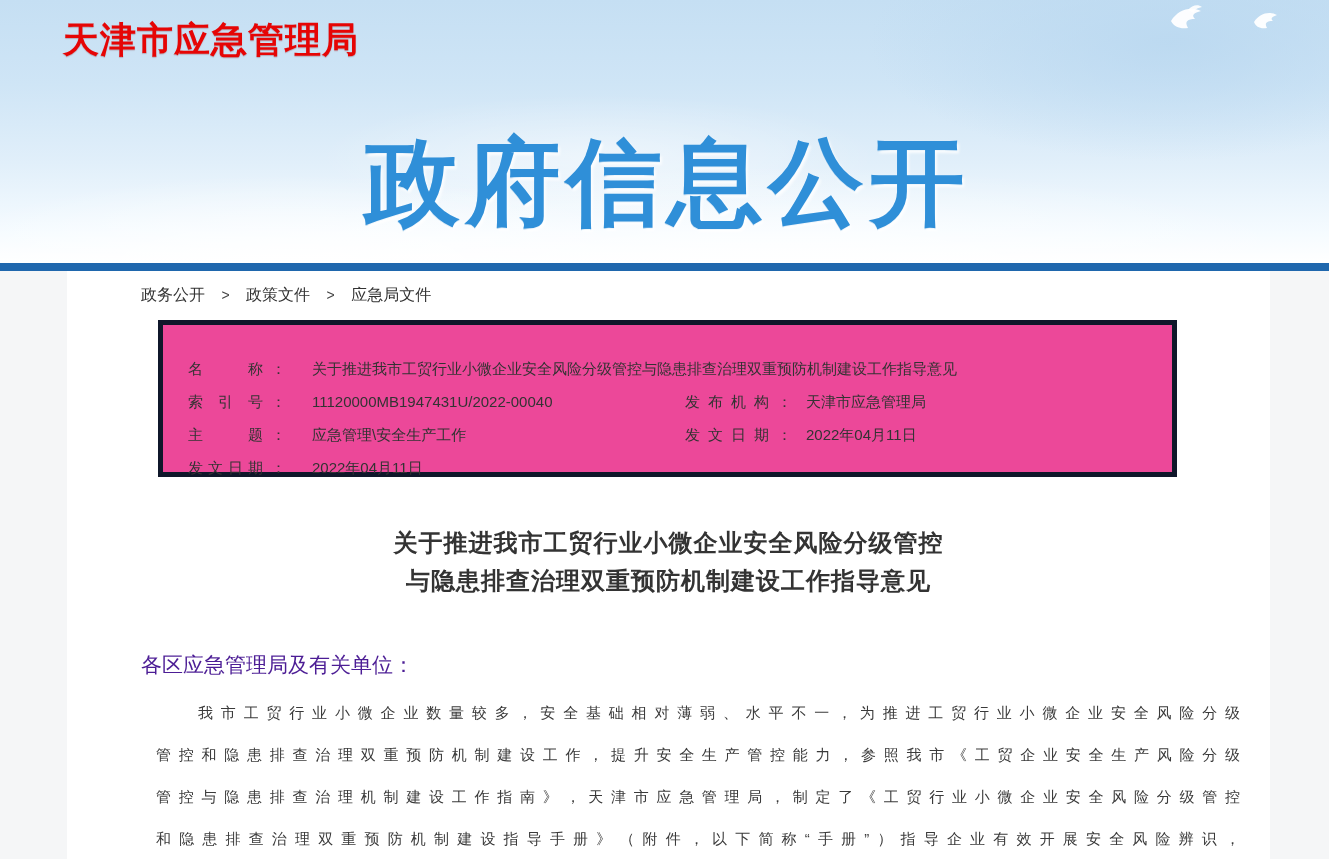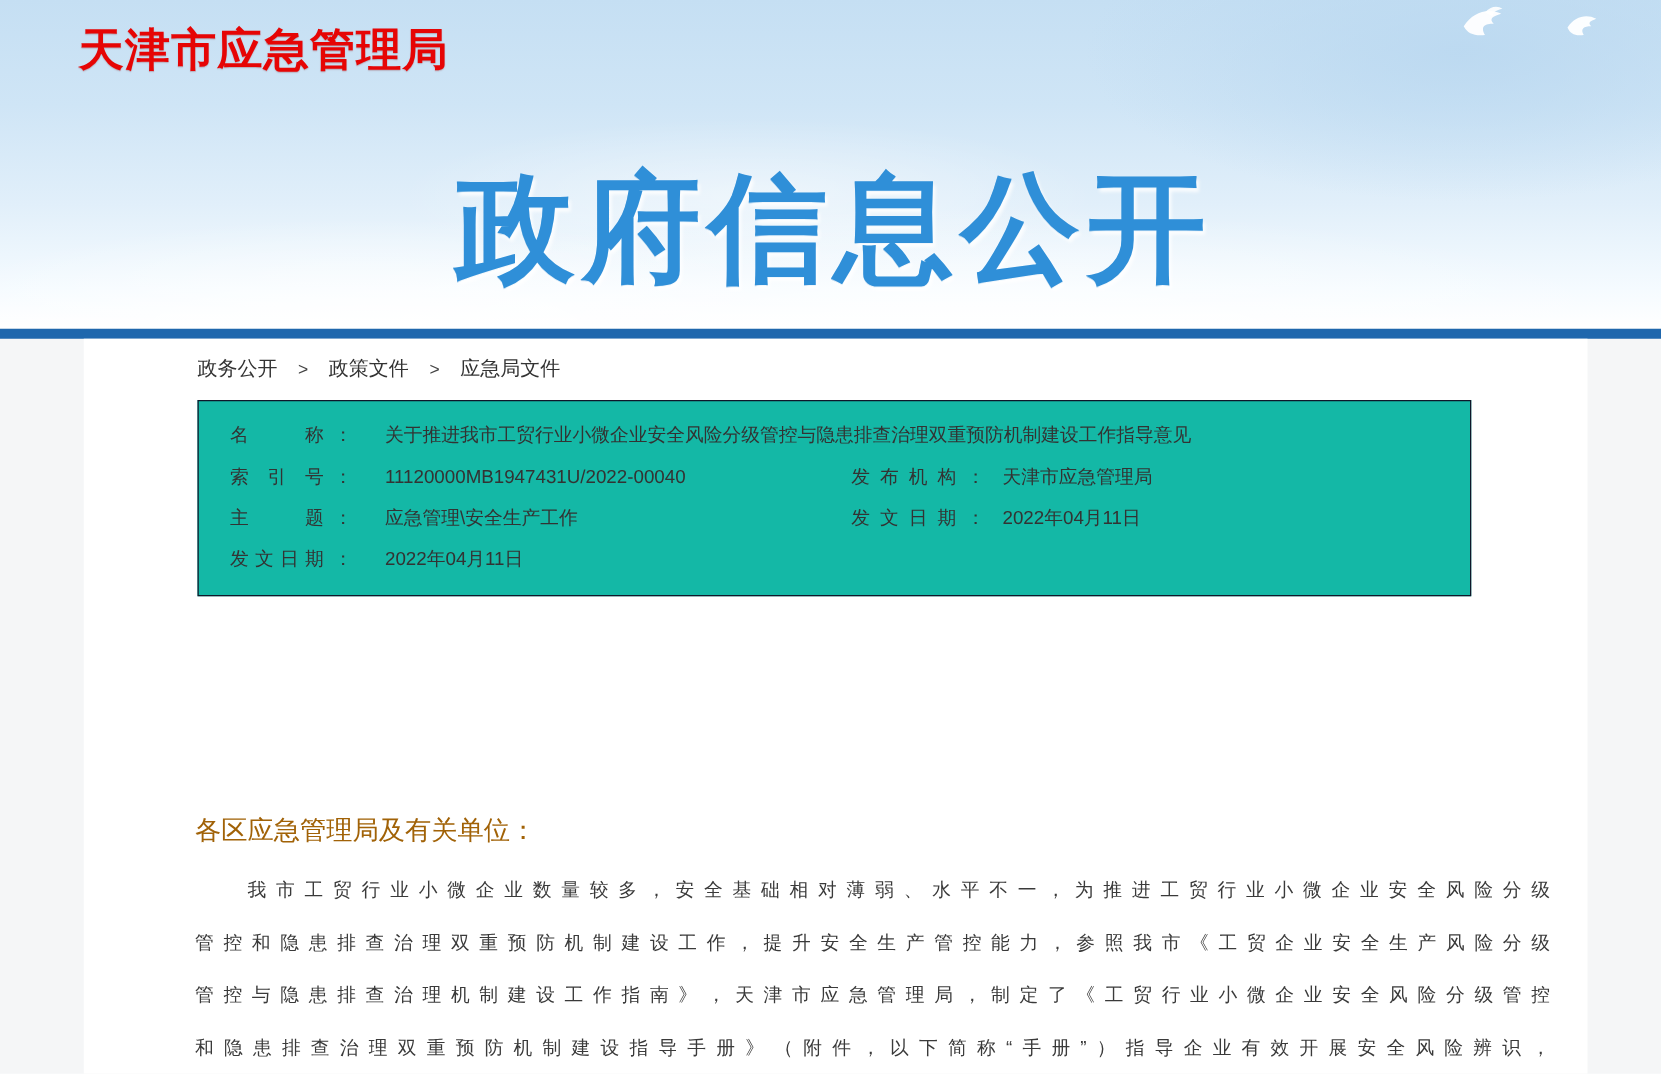--- a/index.html
+++ b/index.html
@@ -46,54 +46,54 @@
     background:#1f67ad;
   }
 
   
   .panel {
     position:absolute; left:67px; top:271px; width:1203px; height:588px;
     background:#ffffff;
   }
 
   .breadcrumb {
-    position:absolute; left:91px; top:14px;
+    position:absolute; left:74px; top:14px;
     font-size:16px; color:#333; white-space:nowrap;text-align:center;
   }
   .breadcrumb .crumb { cursor:pointer; }
   .breadcrumb .sep { margin:0 12px; color:#444; font-size:14px; }
 
   
   .meta-box {
     position:absolute; left:91px; top:49px; width:1019px; height:157px;
-    background:#14b8a6; border:1px solid #0f172a;
+    background:#ec4899; border:5px solid #0f172a;
     font-size:15px; color:#333;
-    padding-top:11px;
+    padding-top:27px;
   }
   .meta-row { position:relative; height:33px; line-height:33px; padding-left:25px; white-space:nowrap; }
   .meta-label {
     display:inline-block; width:75px;
     text-align:justify; text-align-last:justify;
     vertical-align:top;
   }
   .meta-colon { margin-left:8px; }
   .meta-value { margin-left:26px; }
   .meta-col2 { position:absolute; left:502px; top:0; }
   .meta-col2 .meta-label { width:84px;margin-left:20px; }
   .meta-col2 .meta-value { margin-left:14px; }
 
   
   .doc-title {
     position:absolute; left:0; top:253px; width:100%;
     text-align:center; font-size:24px; font-weight:bold; color:#333;
     line-height:38px; letter-spacing:1px;
   }
   .salutation {
-    position:absolute; left:89px; top:380px;
-    font-size:21px; color:#a16207; line-height:28px;
+    position:absolute; left:74px; top:380px;
+    font-size:21px; color:#4c1d95; line-height:28px;
   }
   .paragraph {
     position:absolute; left:89px; top:421px; width:1084px;
     font-size:15px; color:#3a3a3a; line-height:42px;
   }
   .para-line {
     text-align:justify; text-align-last:justify;
     white-space:nowrap; overflow:hidden;
   }
   .para-line.indent { text-indent:42px; }
@@ -144,20 +144,24 @@
         <span class="meta-label">发文日期</span><span class="meta-colon">：</span><span class="meta-value">2022年04月11日</span>
       </span>
     </div>
 
     <div class="meta-row">
       <span class="meta-label">发文日期</span><span class="meta-colon">：</span><span class="meta-value">2022年04月11日</span>
     </div>
 
   </div>
 
+  <div class="doc-title">
+    <div>关于推进我市工贸行业小微企业安全风险分级管控</div>
+    <div>与隐患排查治理双重预防机制建设工作指导意见</div>
+  </div>
 
   <div class="salutation">各区应急管理局及有关单位：</div>
 
   <div class="paragraph">
     <div class="para-line indent">我市工贸行业小微企业数量较多，安全基础相对薄弱、水平不一，为推进工贸行业小微企业安全风险分级</div>
     <div class="para-line">管控和隐患排查治理双重预防机制建设工作，提升安全生产管控能力，参照我市《工贸企业安全生产风险分级</div>
     <div class="para-line">管控与隐患排查治理机制建设工作指南》，天津市应急管理局，制定了《工贸行业小微企业安全风险分级管控</div>
     <div class="para-line">和隐患排查治理双重预防机制建设指导手册》（附件，以下简称“手册”）指导企业有效开展安全风险辨识，</div>
   </div>
 

